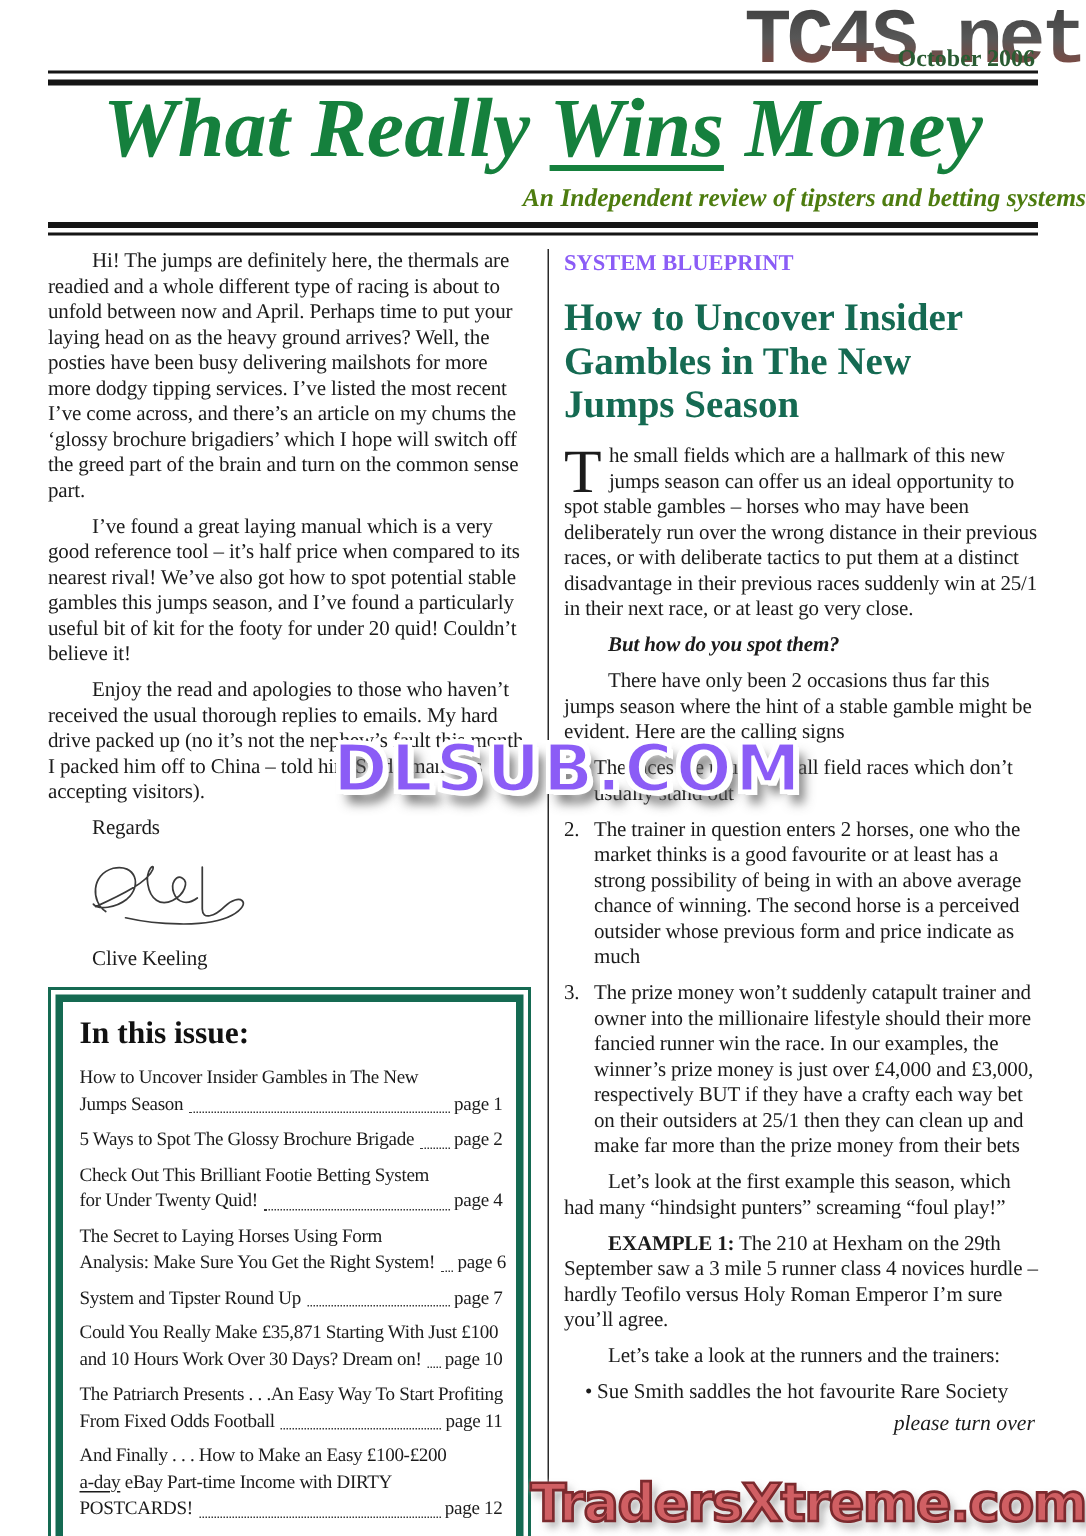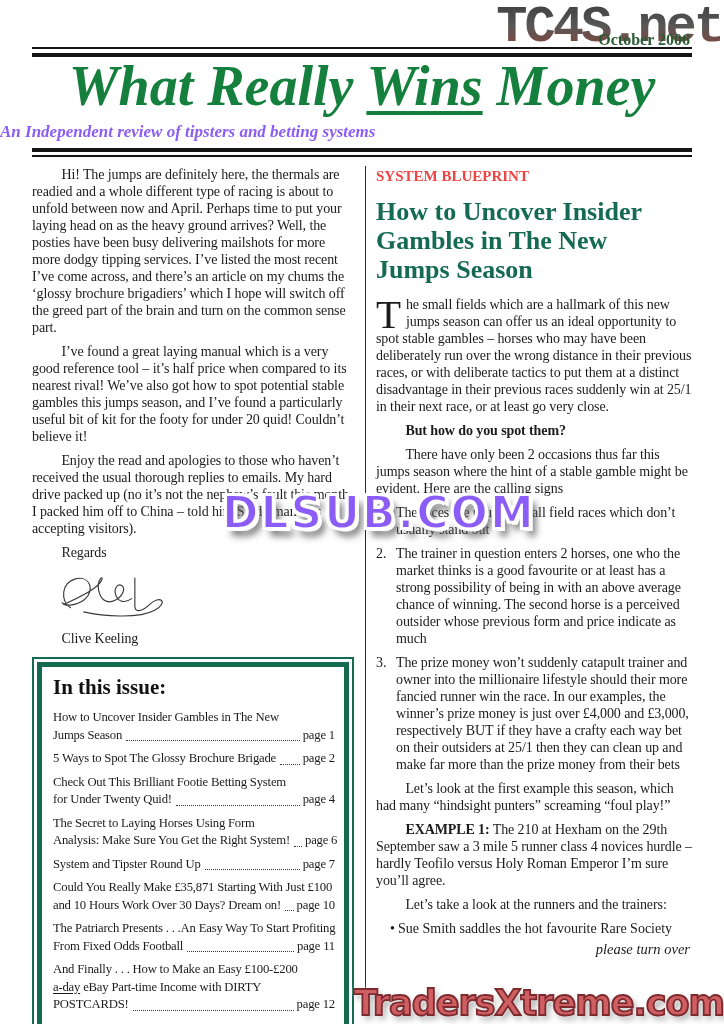--- a/index.html
+++ b/index.html
@@ -15,22 +15,22 @@
   .issue-date{position:absolute;top:31px;right:34px;font-weight:bold;font-size:16px;
               color:#2a5c33;z-index:2;}
   .rule{position:absolute;left:32px;right:32px;background:#151515;}
   .r1a{top:47px;height:2px;}
   .r1b{top:53px;height:4px;}
   .r2a{top:148px;height:4px;}
   .r2b{top:155px;height:2px;}
   .masthead{position:absolute;top:56px;left:0;right:0;margin:0;text-align:center;
             font-size:56px;font-weight:bold;font-style:italic;color:#15803d;line-height:1.1;}
   .masthead-wins{text-decoration:underline;text-decoration-thickness:4px;text-underline-offset:6px;}
-  .subtitle{position:absolute;top:122px;left:0;right:0;text-align:left;
-            font-size:17px;font-weight:bold;font-style:italic;color:#8b5cf6;}
+  .subtitle{position:absolute;top:122px;left:0;right:0;text-align:right;
+            font-size:17px;font-weight:bold;font-style:italic;color:#4d7c0f;}
 
   
   .columns{position:absolute;top:166px;left:32px;right:30px;height:835px;display:flex;}
   .col-left{width:322px;flex:none;}
   .divider{width:1px;background:#2a2a2a;margin:0 10px 0 11px;flex:none;}
   .col-right{flex:1;min-width:0;}
   .col p{margin:0 0 7px;font-size:14px;line-height:17px;letter-spacing:-0.1px;
          text-indent:2.1em;text-align:left;}
   p.no-indent{text-indent:0;}
 
@@ -45,25 +45,25 @@
   .issue-title{margin:0 0 9px;font-size:21px;font-weight:bold;color:#111;}
   .toc-item{margin-bottom:6px;font-size:12.7px;line-height:17.5px;letter-spacing:-0.2px;}
   .toc-line{white-space:nowrap;}
   .toc-last{display:flex;align-items:baseline;}
   .toc-text{white-space:nowrap;}
   .toc-dots{flex:1;border-bottom:1.6px dotted #3a3a3a;margin:0 3px 3px 4px;align-self:flex-end;min-width:8px;}
   .toc-page{white-space:nowrap;}
   .toc-item u{text-underline-offset:2px;}
 
   
-  .kicker{font-weight:bold;font-size:15px;margin:2px 0 12px;color:#ef4444;}
+  .kicker{font-weight:bold;font-size:15px;margin:2px 0 12px;color:#8b5cf6;}
   .article-title{margin:0 0 12px;font-size:26px;line-height:1.12;font-weight:bold;
                  color:#156a52;white-space:pre-line;}
   .dropcap{float:left;font-size:41px;line-height:30px;padding:3px 5px 0 0;color:#1b1b1b;}
-  .subhead{font-weight:bold;margin:4px 0 6px;}
+  .subhead{font-weight:bold;margin:4px 0 6px;font-style:italic;}
   .numlist{margin:2px 0 0;}
   .num-item{display:flex;margin-bottom:7px;font-size:14px;line-height:17px;letter-spacing:-0.1px;}
   .num{width:20px;flex:none;}
   .num-text{flex:1;}
   .bullet{display:flex;font-size:14px;line-height:17px;margin:0 0 4px;text-indent:0;}
   .bullet-marker{width:14px;flex:none;text-indent:1.0em;margin-right:8px;}
   .turnover{font-style:italic;text-align:right;font-size:14.5px;margin-top:4px;padding-right:4px;}
 
   
   .wm-center{position:absolute;left:222px;top:487px;z-index:5;

